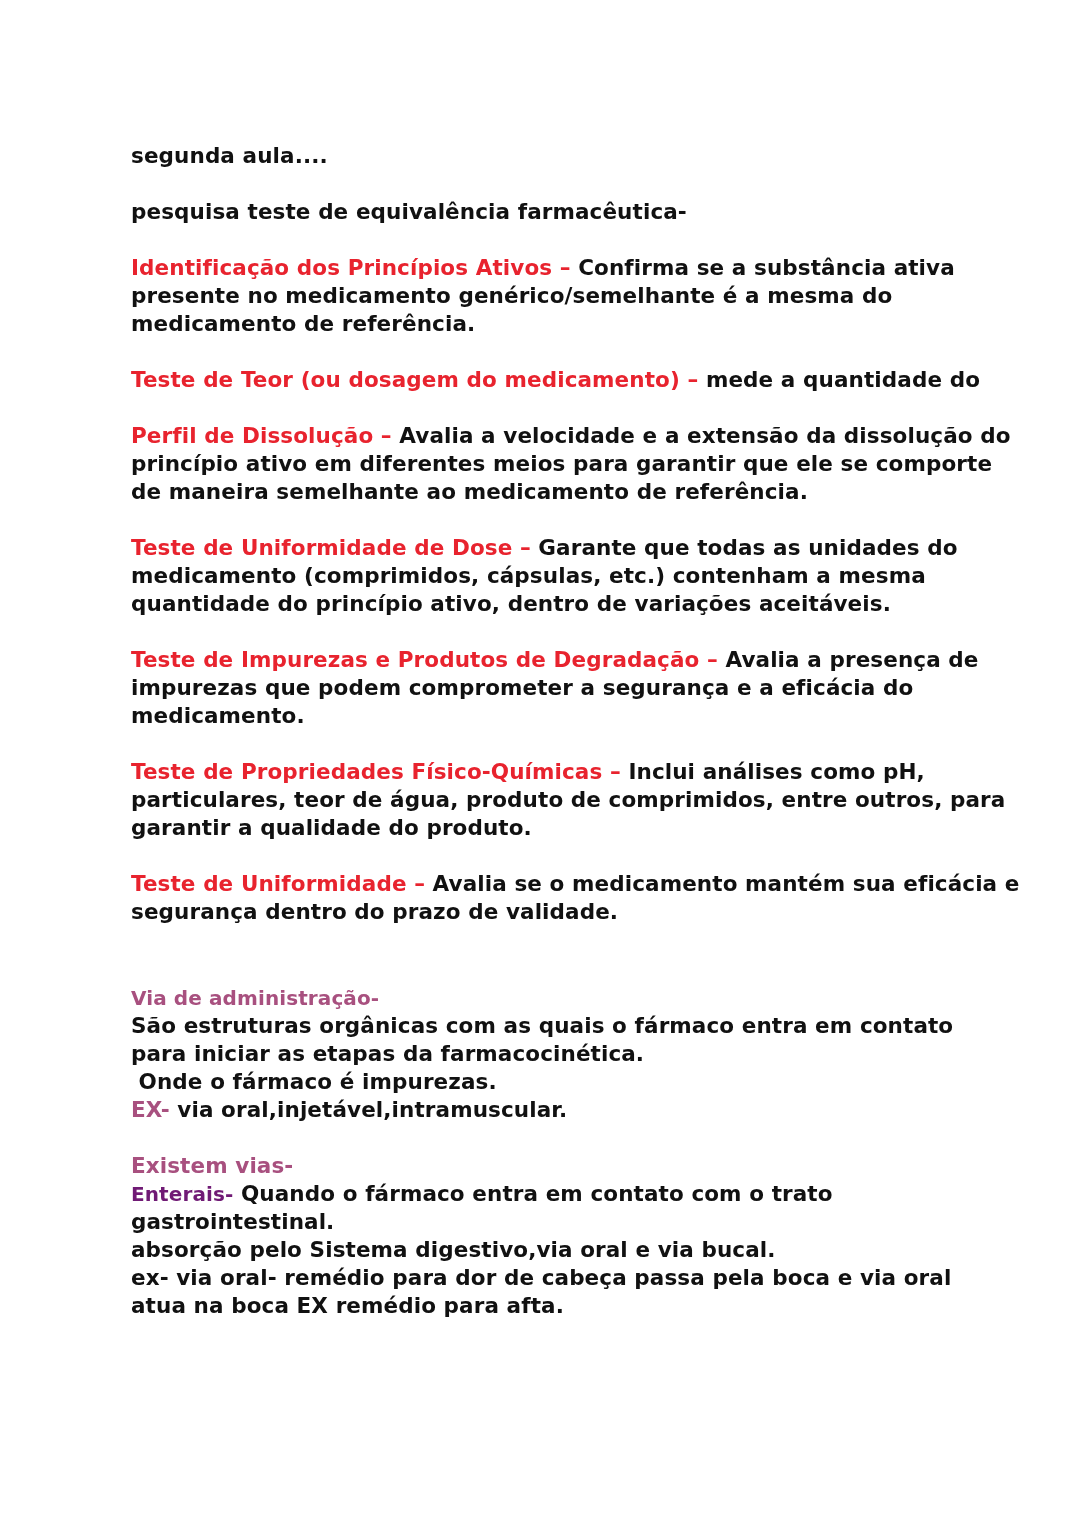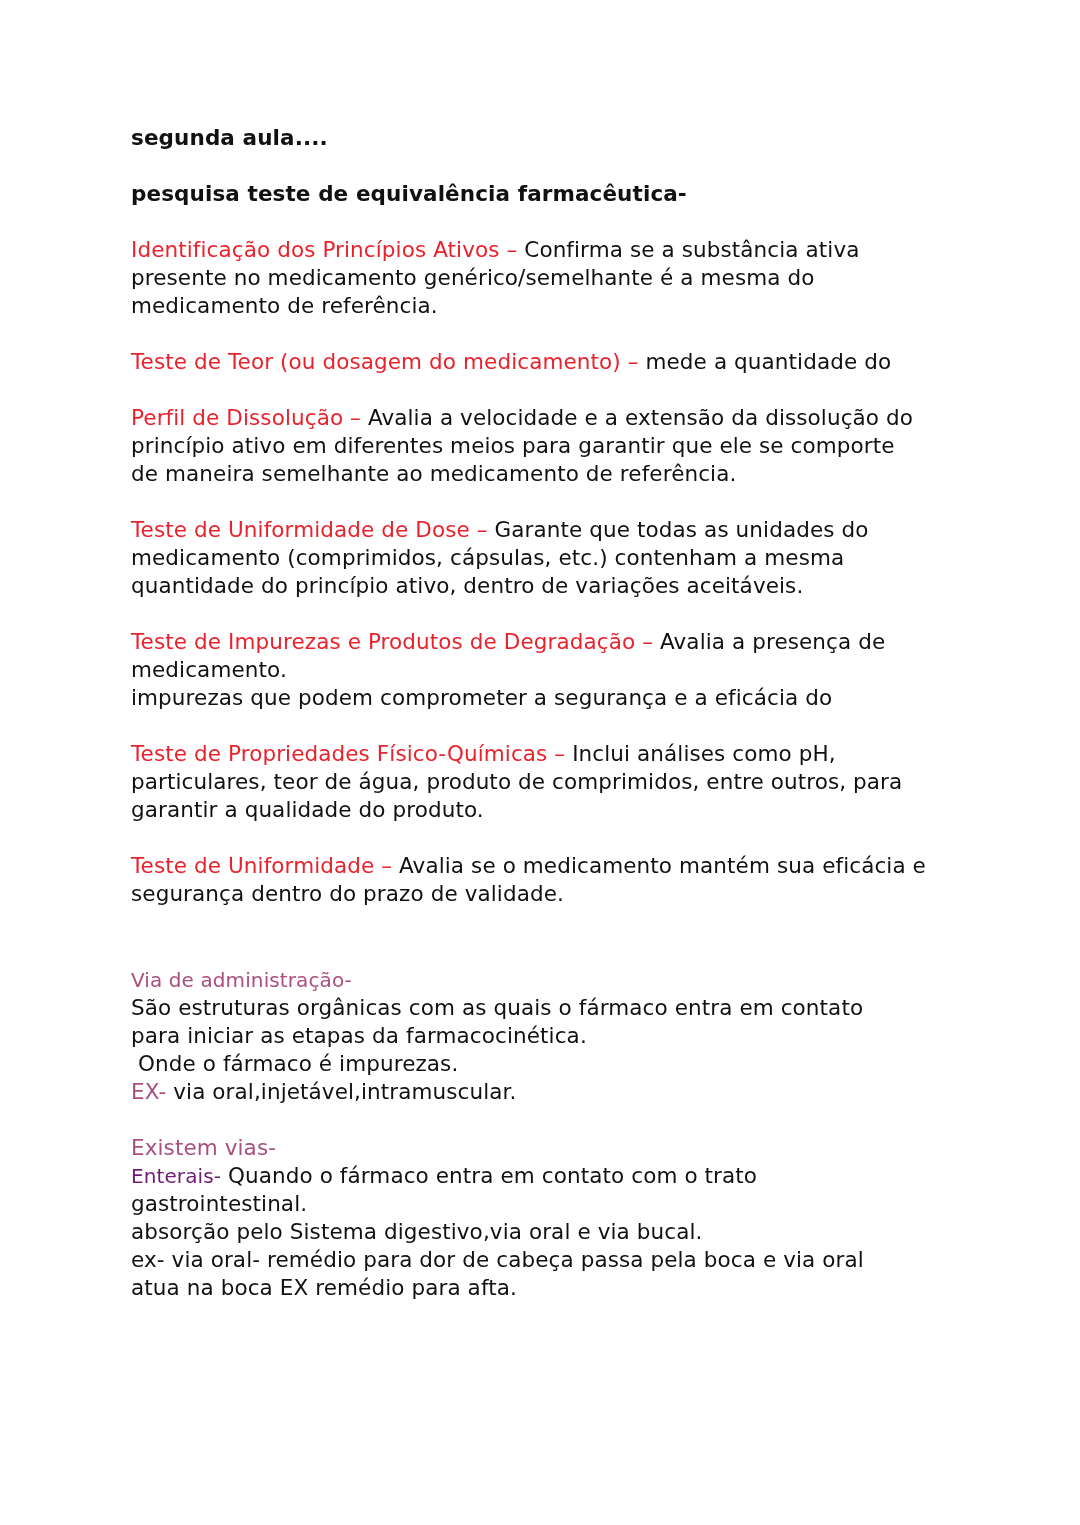--- a/index.html
+++ b/index.html
@@ -11,21 +11,21 @@
       width: 1080px;
       height: 1525px;
       position: relative;
       overflow: hidden;
       font-family: "DejaVu Sans", sans-serif;
       color: #111111;
     }
     .page {
       position: absolute;
       left: 131px;
-      top: 124px;
+      top: 142px;
       width: 830px;
       font-size: 21.5px;
       line-height: 28px;
       letter-spacing: 0.1px;
     }
     .line {
       display: block;
       white-space: nowrap;
     }
     .blank {
@@ -36,20 +36,21 @@
       font-weight: bold;
     }
     .red { color: #e8232e; }
     .mauve { color: #a8507f; }
     .indigo { color: #701a75; }
     .heading-large {
       font-size: 20px;
     }
     .para {
       display: block;
+      font-weight: bold;
     }
   </style>
 </head>
 <body>
 
 <div class="page">
 
   <span class="line bold-ish">segunda aula....</span>
   <span class="blank"></span>
 
@@ -77,22 +78,22 @@
 
   <div class="para">
     <span class="line"><span class="red">Teste de Uniformidade de Dose –</span><span> Garante que todas as unidades do</span></span>
     <span class="line">medicamento (comprimidos, cápsulas, etc.) contenham a mesma</span>
     <span class="line">quantidade do princípio ativo, dentro de variações aceitáveis.</span>
   </div>
   <span class="blank"></span>
 
   <div class="para">
     <span class="line"><span class="red">Teste de Impurezas e Produtos de Degradação –</span><span> Avalia a presença de</span></span>
+    <span class="line">impurezas que podem comprometer a segurança e a eficácia do</span>
     <span class="line">medicamento.</span>
-    <span class="line">impurezas que podem comprometer a segurança e a eficácia do</span>
   </div>
   <span class="blank"></span>
 
   <div class="para">
     <span class="line"><span class="red">Teste de Propriedades Físico-Químicas –</span><span> Inclui análises como pH,</span></span>
     <span class="line">particulares, teor de água, produto de comprimidos, entre outros, para</span>
     <span class="line">garantir a qualidade do produto.</span>
   </div>
   <span class="blank"></span>
 

